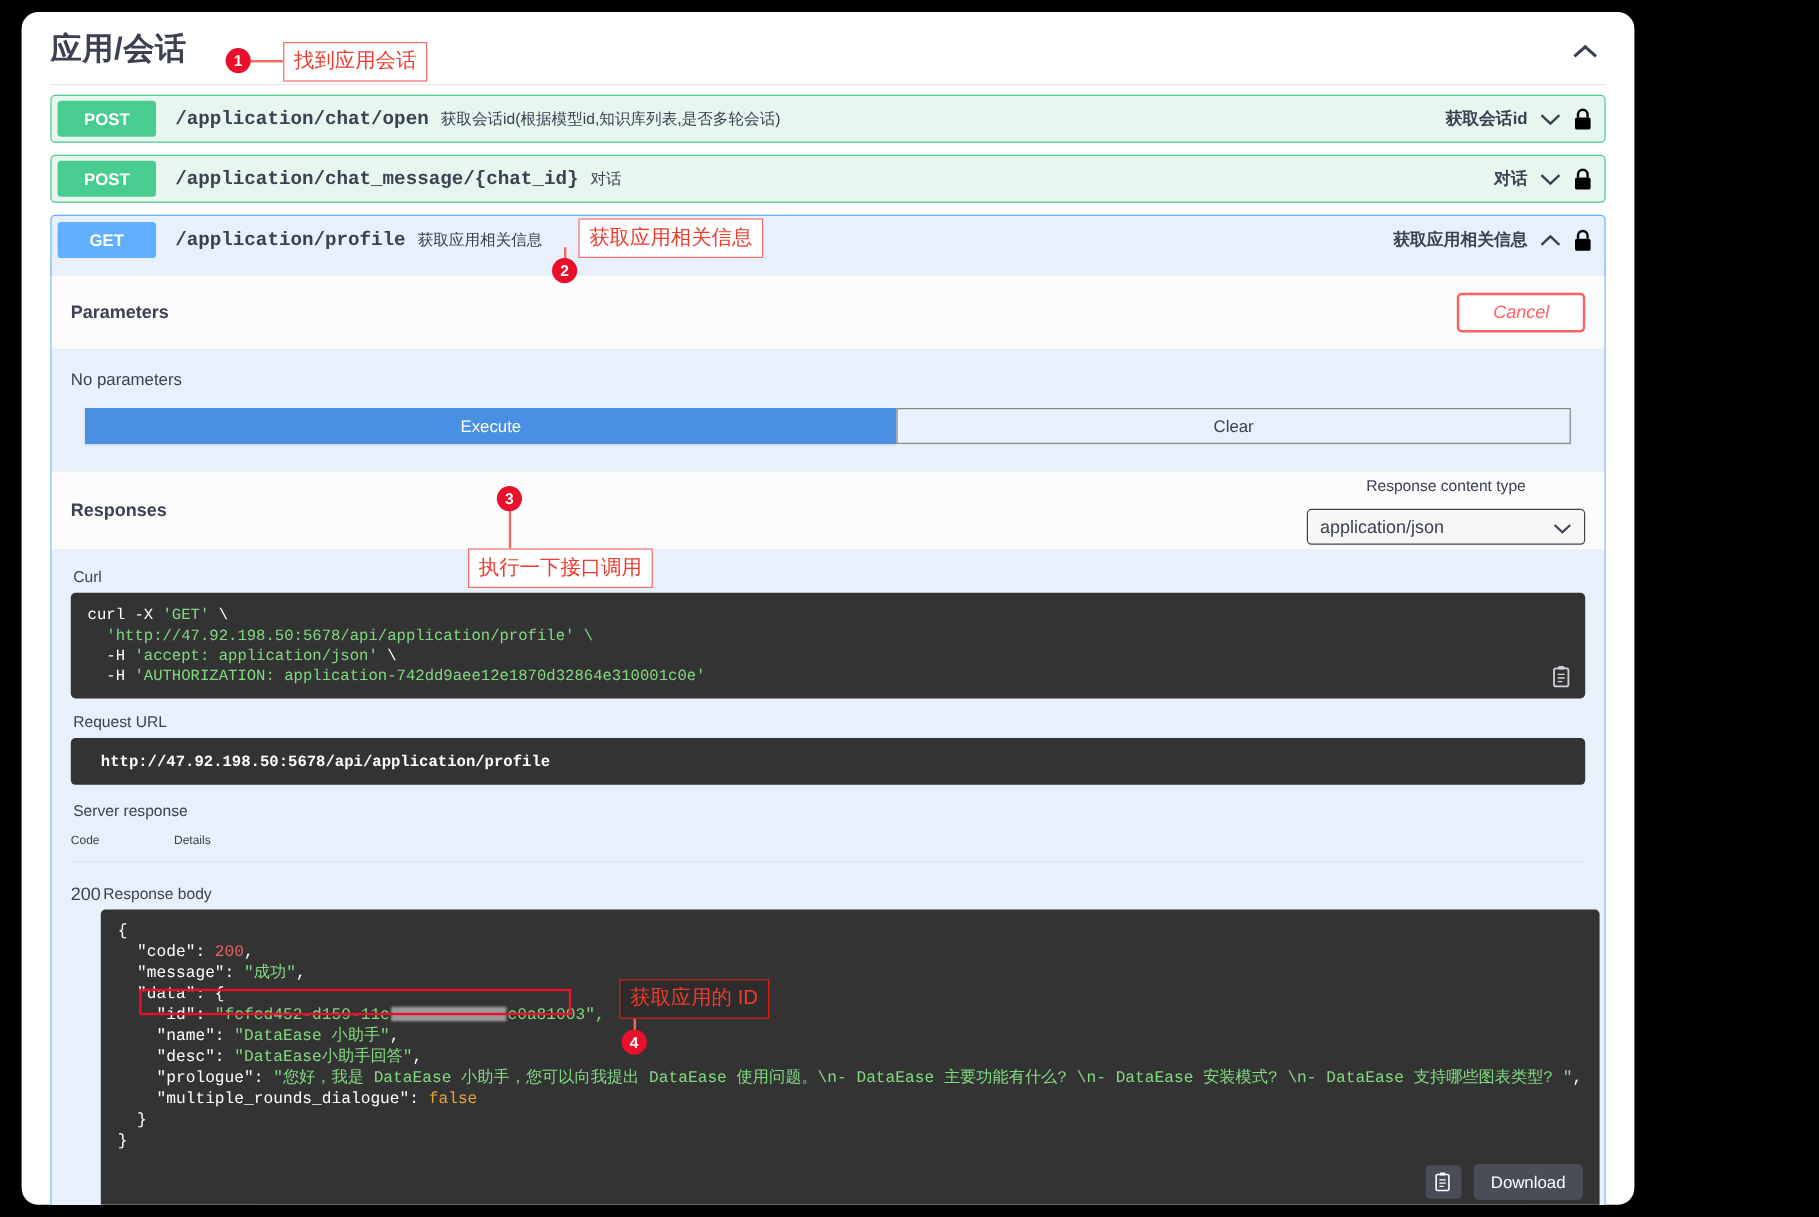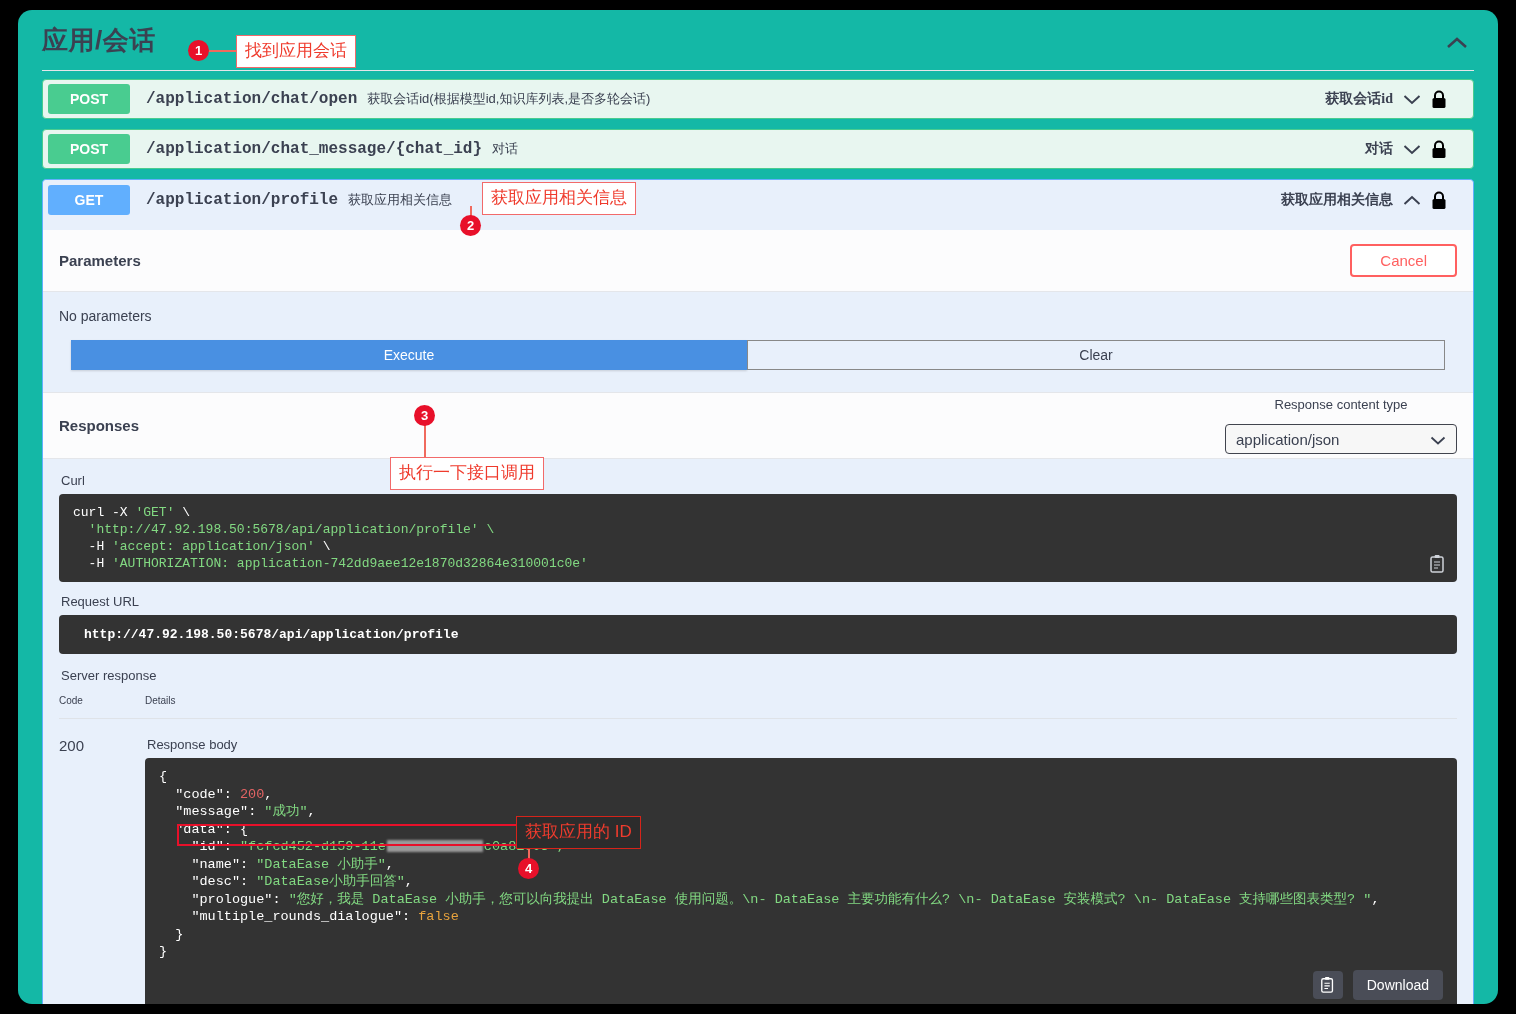--- a/index.html
+++ b/index.html
@@ -10,22 +10,22 @@
   }
   .screen {
     position: relative;
     width: 1516px; height: 1014px;
     background: #000;
     overflow: hidden;
   }
   .card {
     position: absolute;
     left: 18px; top: 10px;
-    width: 1480px; height: 994px;
-    background: #14b8a6;
+    width: 1344px; height: 994px;
+    background: #ffffff;
     border-radius: 14px;
     overflow: hidden;
   }
 
   
   .sec-head {
     position: relative;
     height: 60px;
     padding: 0 24px;
     display: flex; align-items: center;
@@ -99,21 +99,21 @@
     margin-left: 16px;
     font-family: "Liberation Mono", monospace;
     font-size: 16px; font-weight: 700; color: #3b4151;
   }
   .op-desc {
     margin-left: 10px;
     font-size: 13px; color: #3b4151;
   }
   .op-right {
     margin-left: auto; display: flex; align-items: center;
-    padding-right: 26px; gap: 10px; font-family: Liberation Serif, serif;
+    padding-right: 10px; gap: 10px;
   }
   .op-summary { font-size: 14px; color: #3b4151; font-weight: 600; }
   .chev { width: 18px; height: 11px; }
   .lock { width: 16px; height: 19px; }
 
   
   .get-wrap {
     border: 1px solid #61affe;
     border-radius: 4px;
     background: #e8f0fb;
@@ -131,20 +131,21 @@
   }
   .cancel-btn {
     margin-left: auto;
     border: 2px solid #ff6060; color: #ff6060;
     background: #fff;
     border-radius: 4px;
     padding: 6px 28px;
     font-size: 15px;
     cursor: pointer;
     font-family: "Liberation Sans", sans-serif;
+    font-style: italic;
   }
   .noparams {
     padding: 16px; font-size: 14px; color: #3b4151;
     background: #e8f0fb;
   }
   .btnrow {
     display: flex; padding: 0 28px 22px 28px; background: #e8f0fb;
   }
   .execute {
     flex: 0 0 676px; height: 30px;

